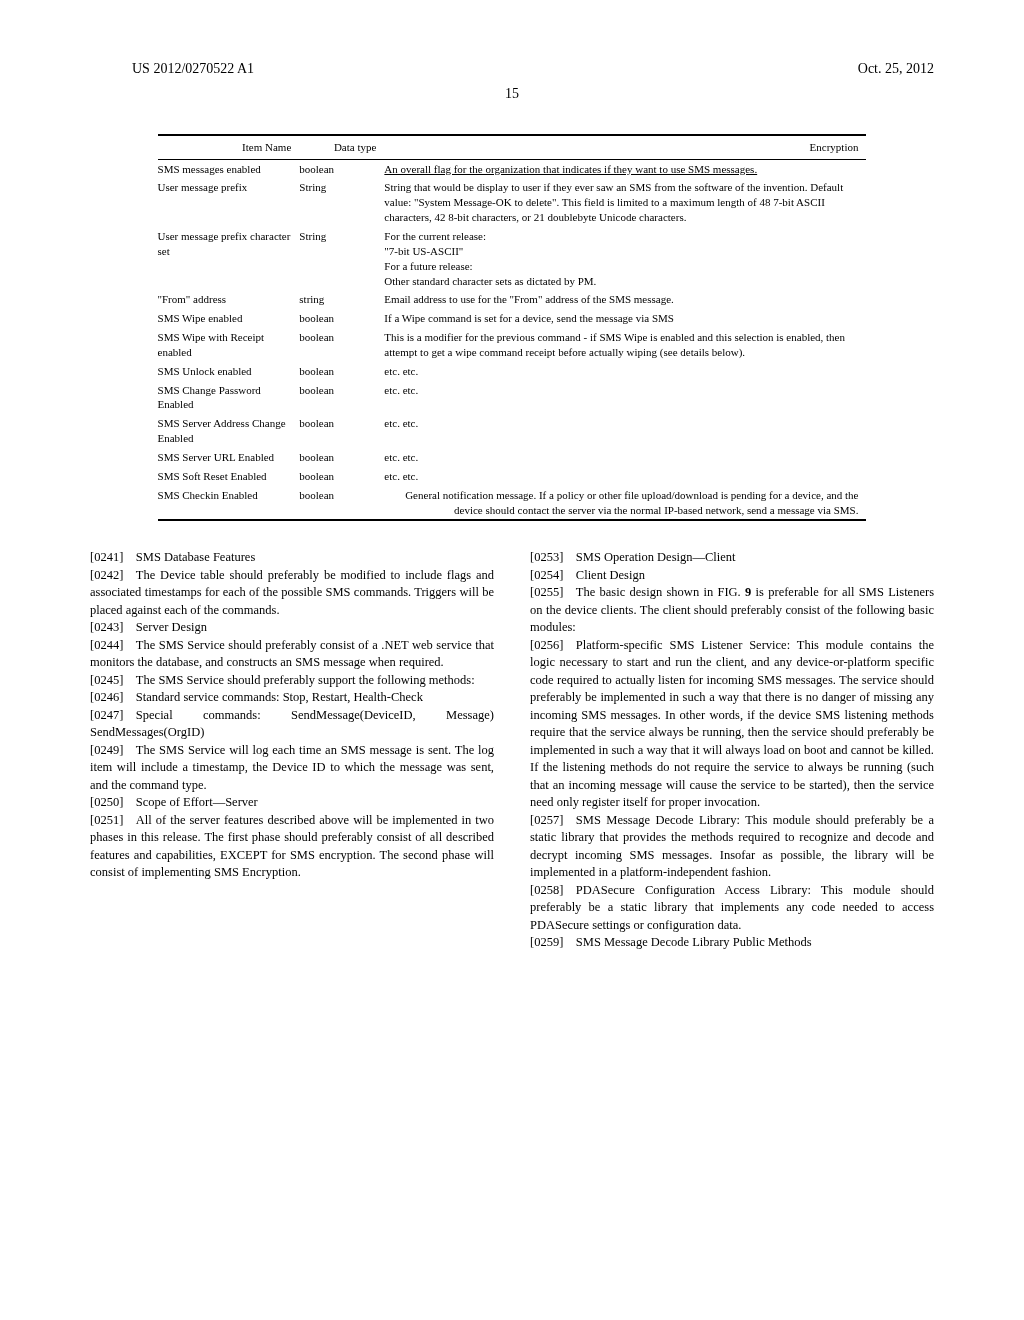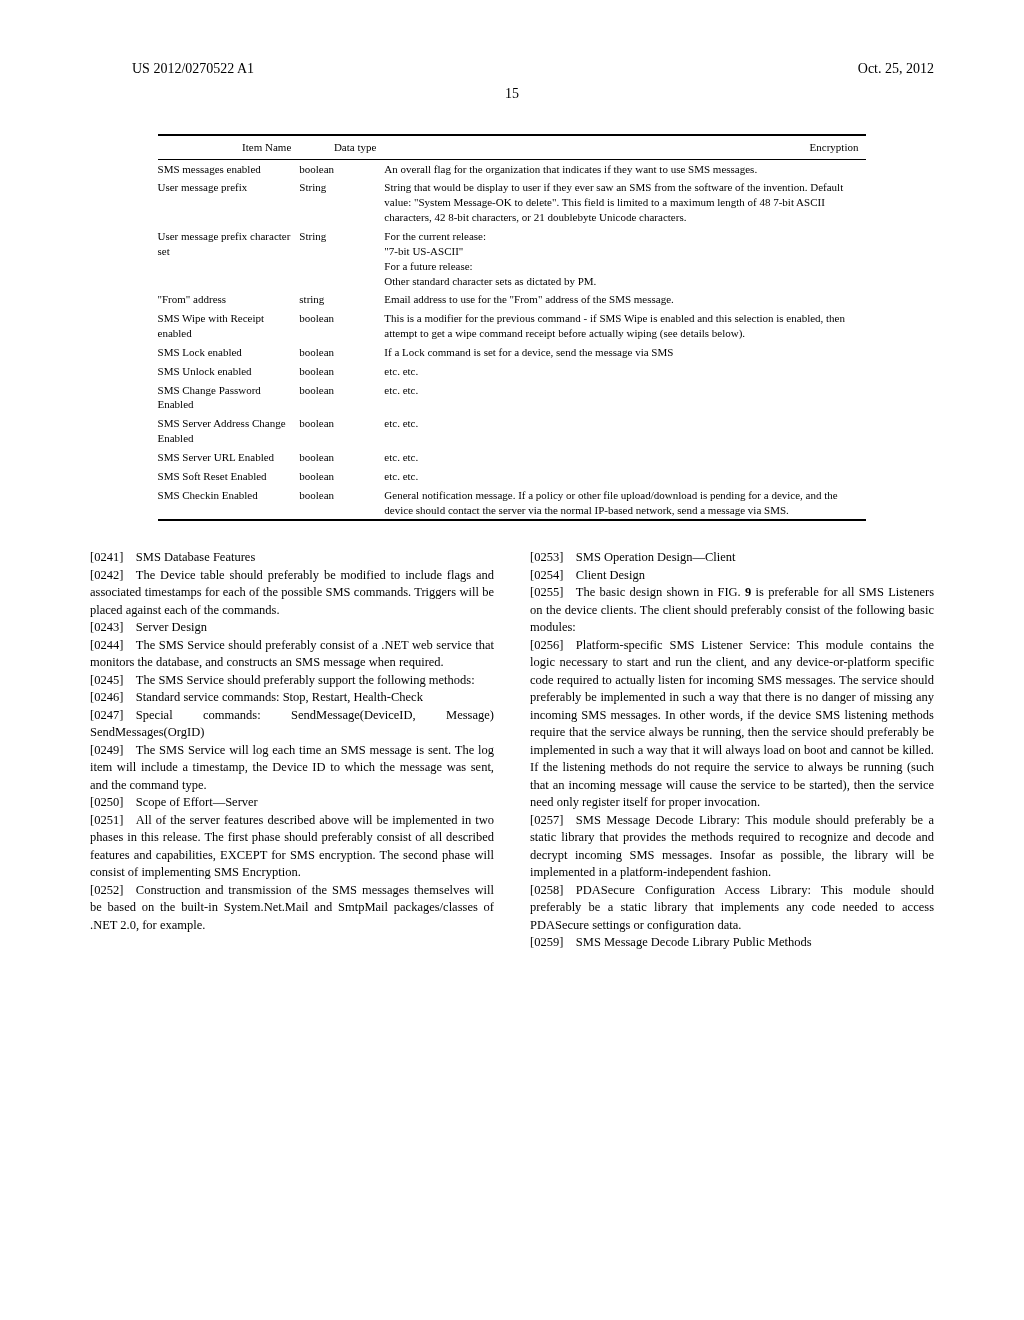--- a/index.html
+++ b/index.html
@@ -90,49 +90,49 @@
       <tr>
         <th class="name-col">Item Name</th>
         <th class="type-col">Data type</th>
         <th class="desc-col">Encryption</th>
       </tr>
     </thead>
     <tbody id="tbody">
         <tr>
           <td class="name-col">SMS messages enabled</td>
           <td class="type-col">boolean</td>
-          <td class="desc-col" style="white-space: pre-line;">An overall flag for the organization that indicates if they want to use SMS messages.</td>
+          <td class="desc-col" style="white-space: pre-line; text-decoration: underline;">An overall flag for the organization that indicates if they want to use SMS messages.</td>
         </tr>
         <tr>
           <td class="name-col">User message prefix</td>
           <td class="type-col">String</td>
           <td class="desc-col" style="white-space: pre-line; font-family: Liberation Serif, serif;">String that would be display to user if they ever saw an SMS from the software of the invention. Default value: "System Message-OK to delete". This field is limited to a maximum length of 48 7-bit ASCII characters, 42 8-bit characters, or 21 doublebyte Unicode characters.</td>
         </tr>
         <tr>
           <td class="name-col">User message prefix character set</td>
           <td class="type-col">String</td>
           <td class="desc-col" style="white-space: pre-line;">For the current release:
 "7-bit US-ASCII"
 For a future release:
 Other standard character sets as dictated by PM.</td>
         </tr>
         <tr>
           <td class="name-col">"From" address</td>
           <td class="type-col">string</td>
           <td class="desc-col" style="white-space: pre-line;">Email address to use for the "From" address of the SMS message.</td>
         </tr>
         <tr>
+          <td class="name-col">SMS Wipe enabled</td>
+          <td class="type-col">boolean</td>
+          <td class="desc-col" style="white-space: pre-line;">If a Wipe command is set for a device, send the message via SMS</td>
+        </tr>
+        <tr>
           <td class="name-col">SMS Wipe with Receipt enabled</td>
           <td class="type-col">boolean</td>
           <td class="desc-col" style="white-space: pre-line;">This is a modifier for the previous command - if SMS Wipe is enabled and this selection is enabled, then attempt to get a wipe command receipt before actually wiping (see details below).</td>
-        </tr>
-        <tr>
-          <td class="name-col">SMS Lock enabled</td>
-          <td class="type-col">boolean</td>
-          <td class="desc-col" style="white-space: pre-line;">If a Lock command is set for a device, send the message via SMS</td>
         </tr>
         <tr>
           <td class="name-col">SMS Unlock enabled</td>
           <td class="type-col">boolean</td>
           <td class="desc-col" style="white-space: pre-line;">etc. etc.</td>
         </tr>
         <tr>
           <td class="name-col">SMS Change Password Enabled</td>
           <td class="type-col">boolean</td>
           <td class="desc-col" style="white-space: pre-line;">etc. etc.</td>
@@ -148,39 +148,38 @@
           <td class="desc-col" style="white-space: pre-line;">etc. etc.</td>
         </tr>
         <tr>
           <td class="name-col">SMS Soft Reset Enabled</td>
           <td class="type-col">boolean</td>
           <td class="desc-col" style="white-space: pre-line;">etc. etc.</td>
         </tr>
         <tr>
           <td class="name-col">SMS Checkin Enabled</td>
           <td class="type-col">boolean</td>
-          <td class="desc-col" style="white-space: pre-line;">General notification message. If a policy or other file upload/download is pending for a device, and the device should contact the server via the normal IP-based network, send a message via SMS.</td>
+          <td class="desc-col" style="white-space: pre-line; text-align: right;">General notification message. If a policy or other file upload/download is pending for a device, and the device should contact the server via the normal IP-based network, send a message via SMS.</td>
         </tr>
       </tbody>
   </table>
 </div>
 
 <div class="columns">
   <div class="col" id="left-col">
       <p class="para"><span class="pnum">[0241]</span> <span>SMS Database Features</span></p>
       <p class="para"><span class="pnum">[0242]</span> <span>The Device table should preferably be modified to include flags and associated timestamps for each of the possible SMS commands. Triggers will be placed against each of the commands.</span></p>
       <p class="para"><span class="pnum">[0243]</span> <span>Server Design</span></p>
       <p class="para"><span class="pnum">[0244]</span> <span>The SMS Service should preferably consist of a .NET web service that monitors the database, and constructs an SMS message when required.</span></p>
       <p class="para"><span class="pnum">[0245]</span> <span>The SMS Service should preferably support the following methods:</span></p>
       <p class="para"><span class="pnum">[0246]</span> <span>Standard service commands: Stop, Restart, Health-Check</span></p>
       <p class="para"><span class="pnum">[0247]</span> <span>Special commands: SendMessage(DeviceID, Message) SendMessages(OrgID)</span></p>
       <p class="para"><span class="pnum">[0249]</span> <span>The SMS Service will log each time an SMS message is sent. The log item will include a timestamp, the Device ID to which the message was sent, and the command type.</span></p>
       <p class="para"><span class="pnum">[0250]</span> <span>Scope of Effort—Server</span></p>
       <p class="para"><span class="pnum">[0251]</span> <span>All of the server features described above will be implemented in two phases in this release. The first phase should preferably consist of all described features and capabilities, EXCEPT for SMS encryption. The second phase will consist of implementing SMS Encryption.</span></p>
-      <p class="para"><span class="pnum">[0252]</span> <span>Construction and transmission of the SMS messages themselves will be based on the built-in System.Net.Mail and SmtpMail packages/classes of .NET 2.0, for example.</span></p>
     </div>
   <div class="col" id="right-col">
       <p class="para"><span class="pnum">[0253]</span> <span>SMS Operation Design—Client</span></p>
       <p class="para"><span class="pnum">[0254]</span> <span>Client Design</span></p>
       <p class="para"><span class="pnum">[0255]</span> <span>The basic design shown in FIG. <span class="bold">9</span> is preferable for all SMS Listeners on the device clients. The client should preferably consist of the following basic modules:</span></p>
       <p class="para"><span class="pnum">[0256]</span> <span>Platform-specific SMS Listener Service: This module contains the logic necessary to start and run the client, and any device-or-platform specific code required to actually listen for incoming SMS messages. The service should preferably be implemented in such a way that there is no danger of missing any incoming SMS messages. In other words, if the device SMS listening methods require that the service always be running, then the service should preferably be implemented in such a way that it will always load on boot and cannot be killed. If the listening methods do not require the service to always be running (such that an incoming message will cause the service to be started), then the service need only register itself for proper invocation.</span></p>
       <p class="para"><span class="pnum">[0257]</span> <span>SMS Message Decode Library: This module should preferably be a static library that provides the methods required to recognize and decode and decrypt incoming SMS messages. Insofar as possible, the library will be implemented in a platform-independent fashion.</span></p>
       <p class="para"><span class="pnum">[0258]</span> <span>PDASecure Configuration Access Library: This module should preferably be a static library that implements any code needed to access PDASecure settings or configuration data.</span></p>
       <p class="para"><span class="pnum">[0259]</span> <span>SMS Message Decode Library Public Methods</span></p>
     </div>

